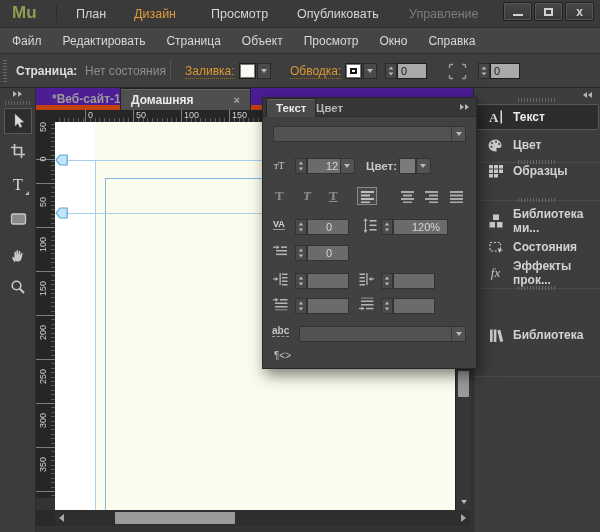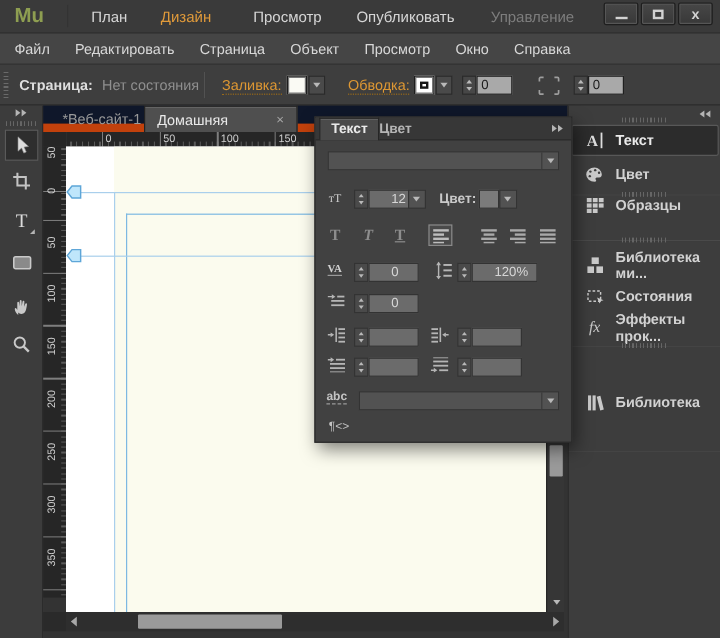--- a/index.html
+++ b/index.html
@@ -60,21 +60,21 @@
   #toolbox-expand { position:absolute; left:13px; top:3px; display:flex; gap:1px; }
   .mini-tri-r { width:0; height:0; border-top:3.5px solid transparent; border-bottom:3.5px solid transparent; border-left:4.5px solid #b5b5b5; }
   .hgrip { height:4px; background:repeating-linear-gradient(90deg,#666 0 1px,transparent 1px 3px); }
   #toolbox .hgrip { position:absolute; left:5px; top:13px; width:26px; }
   .tool { position:absolute; left:4px; width:28px; height:26px; display:flex; align-items:center; justify-content:center; border:1px solid transparent; }
   .tool.active { background:#2e2e2e; border:1px solid #5a5a5a; }
   .tool .flyout { position:absolute; right:2px; bottom:2px; width:0; height:0;
     border-left:4px solid transparent; border-bottom:4px solid #b5b5b5; }
 
   #workspace { position:absolute; left:36px; top:88px; width:437px; height:444px; background:#333; }
-  #tabbar { position:absolute; left:0; top:0; width:437px; height:22px; background:#0f172a; border-bottom:7px solid #c2410c; }
+  #tabbar { position:absolute; left:0; top:0; width:437px; height:22px; background:#4c1d95; border-bottom:5px solid #c2410c;font-weight:bold; }
   .tab { position:absolute; top:0; height:22px; display:flex; align-items:center; gap:8px; padding:0 10px; font-size:12px; }
   .tab .tabclose { font-size:11px; color:#a8a8a8; }
   .tab.inactive { color:#9a9a9a; }
   .tab.active { background:#4f4f4f; color:#e9e9e9; border:1px solid #232323; border-bottom:none;
     box-shadow:inset 0 1px 0 #646464;gap:40px; }
 
   #ruler-corner { position:absolute; left:0; top:22px; width:19px; height:12px; background:#262626; }
   #hruler { position:absolute; left:19px; top:22px; width:415px; height:12px; background:#262626;
     background-image:
       linear-gradient(#262626,#262626),
@@ -509,21 +509,21 @@
     <svg width="15" height="13" viewBox="0 0 15 13">
         <g fill="#a9a9a9">
           <rect x="1" y="1" width="13" height="2"></rect>
           <rect x="1" y="4.5" width="13" height="2"></rect>
           <rect x="1" y="8" width="13" height="2"></rect>
           <rect x="1" y="11.5" width="13" height="1.5"></rect>
         </g>
       </svg>
   </div>
 
-  <div class="tp-icon" style="left:10px; top:121px;font-family:Liberation Serif, serif;">
+  <div class="tp-icon" style="left:10px; top:121px;">
     <span class="va-glyph">VA</span>
   </div>
   <div class="tp-spin" style="left:32px; top:121px;">
       <div class="tri-up"></div>
       <div class="tri-down"></div>
     </div>
   <div class="tp-field" style="left:44px; top:121px; width:42px;">0</div>
   <div class="tp-icon" style="left:100px; top:120px;">
     <svg width="14" height="15" viewBox="0 0 14 15">
         <path d="M2.5 2.5v10" stroke="#b5b5b5" stroke-width="1.2"></path>

